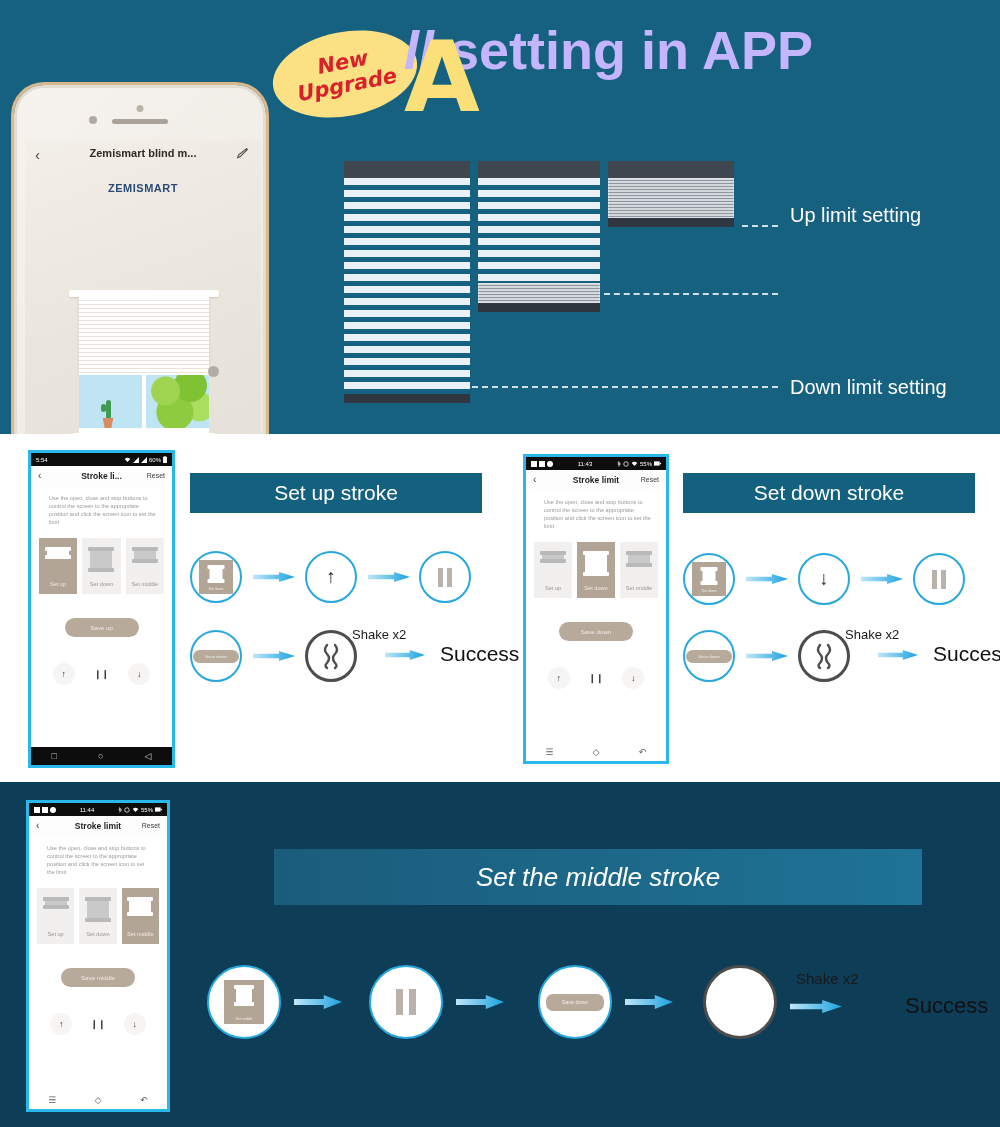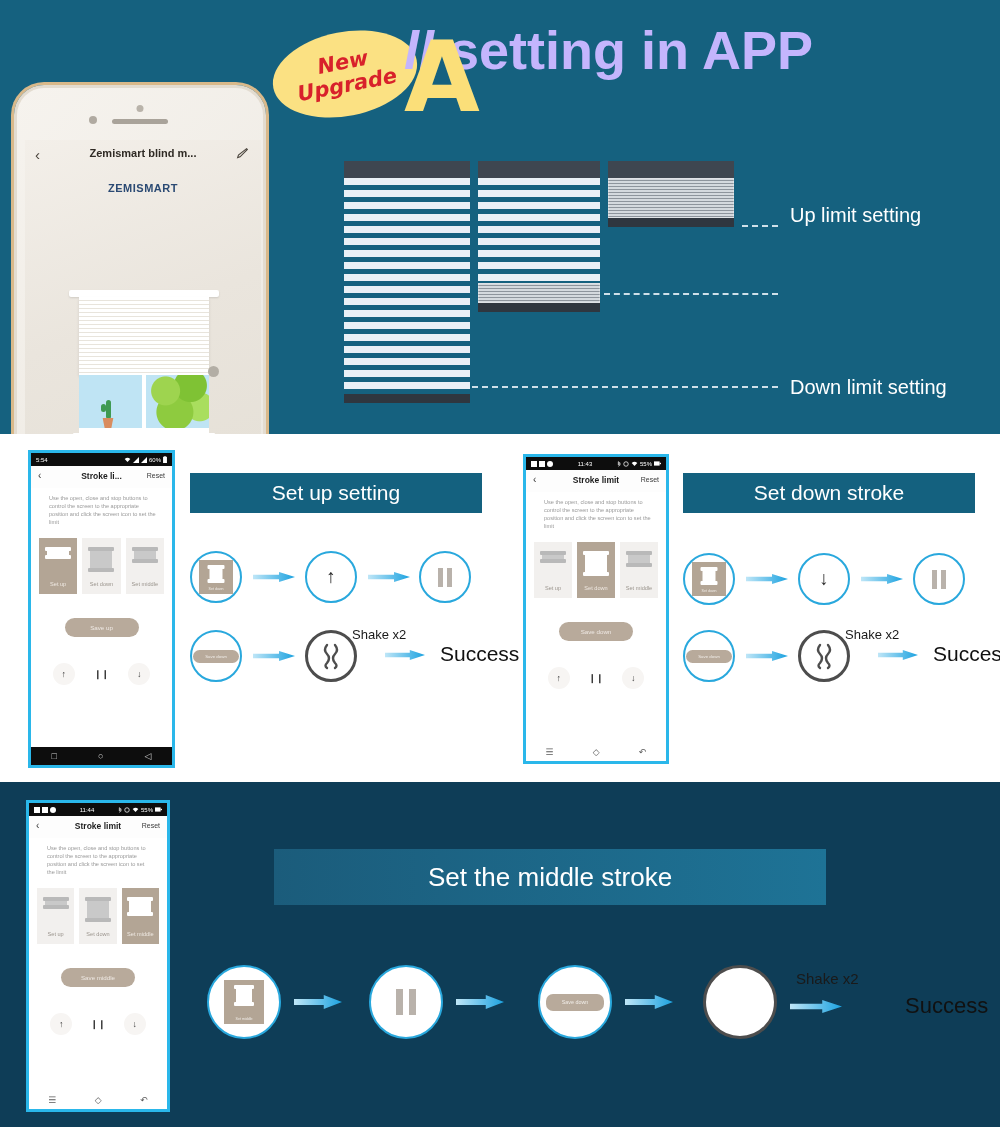--- a/index.html
+++ b/index.html
@@ -282,22 +282,22 @@
 
   
   .flow-head {
     position: absolute; height: 40px;
     background: #14617f; color:#ffffff;
     display:flex; align-items:center; justify-content:center;
     font-size: 21px;
   }
   #head-setup   { left: 190px; top: 473px; width: 292px; }
   #head-setdown { left: 683px; top: 473px; width: 292px; }
-  #head-middle  { left: 274px; top: 849px; width: 552px; font-size: 26px; height: 56px;
-                  background: linear-gradient(90deg,#1b5c7b 0%,#1e7396 100%); }
+  #head-middle  { left: 274px; top: 849px; width: 648px; font-size: 26px; height: 56px;
+                  background: linear-gradient(90deg,#1b5c7b 0%,#1e7396 100%); font-style: italic; }
 
   .fcircle {
     position: absolute; border-radius:50%;
     border: 2px solid #29a8dd; background:#ffffff;
     display:flex; align-items:center; justify-content:center;
   }
   .fcircle.shake { border: 3px solid #4d4d4d; }
 
   .arrow {
     position: absolute; height: 10px;
@@ -469,21 +469,21 @@
     <div class="ctl flat">❙❙</div>
     <div class="ctl">↓</div>
   </div>
   <div class="navbar dark">
     <span>□</span>
     <span>○</span>
     <span>◁</span>
   </div>
 </div>
 
-<div class="flow-head" id="head-setup">Set up setting</div>
+<div class="flow-head" id="head-setup">Set up stroke</div>
 
 <div class="fcircle" style="left:190px; top:551px; width:52px; height:52px;">
   <div class="mini-card">
     <div class="mblind">
       <div class="bi-rail w"></div>
         <div class="bi-body w" style="height:10px;"></div>
         <div class="bi-rail w"></div>
     </div>
     <div class="mtxt">Set down</div>
   </div>

